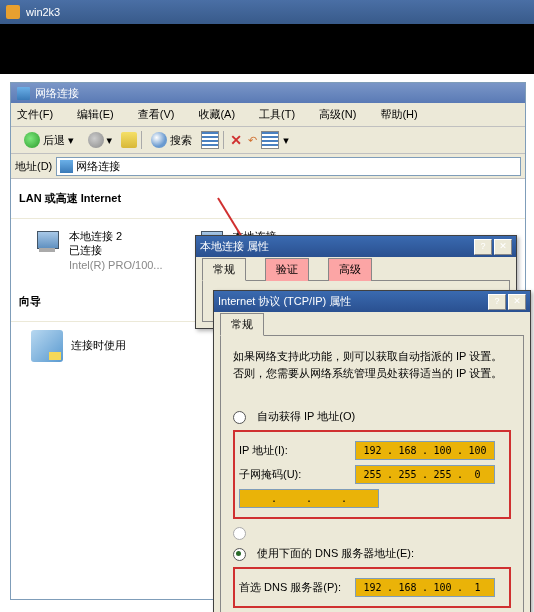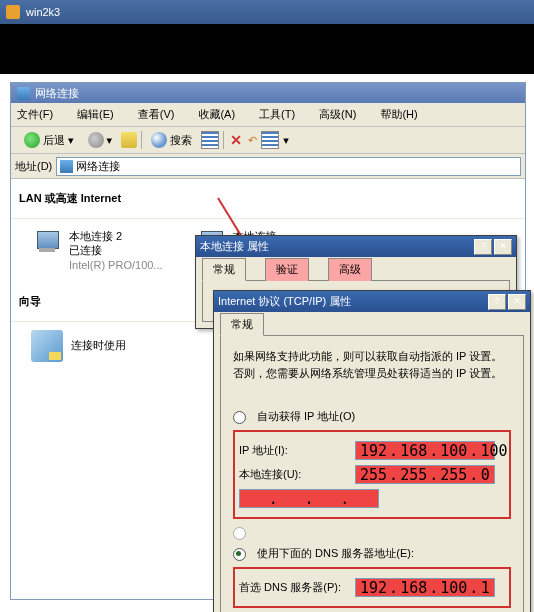--- a/index.html
+++ b/index.html
@@ -46,21 +46,21 @@
 .tab.active{background:#ece9d8;border-bottom:1px solid #ece9d8;z-index:2}
 .tab-body{margin:0 6px 6px;border:1px solid #888;padding:10px;background:#ece9d8;min-height:20px}
 .desc{margin:4px 0 28px;line-height:1.5}
 .radio-row{display:flex;align-items:flex-end;gap:11px;margin:6px 0}
 .radio{width:11px;height:11px;border:1px solid #555;border-radius:50%;display:inline-block;position:relative;background:#fff}
 .radio.sel:after{content:"";position:absolute;width:5px;height:5px;background:#2a6a2a;border-radius:50%;top:2px;left:2px}
 .radio.dis{border-color:#aaa}
 .field-grp{border:2px solid #d03030;padding:4px;margin:2px 0 8px}
 .field-row{display:flex;align-items:center;margin:5px 0;gap:6px}
 .field-row label{width:110px}
-.ip-input{background:#ef4444;border:1px solid #7f9db9;width:130px;height:17px;display:flex;align-items:center;padding:0 4px;font-family:monospace;font-size:15px}
+.ip-input{background:#eab308;border:1px solid #7f9db9;width:130px;height:17px;display:flex;align-items:center;padding:0 4px;font-family:monospace;font-size:10px}
 .ip-input span{flex:1;text-align:center}
 .ip-input .dot{flex:0;padding:0 2px}
 .gray{color:#888}
 .arrow-line{position:absolute;pointer-events:none}
 </style>
 </head>
 <body>
 
 <div class="vm-title">
   <span class="vm-icon"></span>
@@ -198,21 +198,21 @@
             <span>192</span>
             <span class="dot">.</span>
             <span>168</span>
             <span class="dot">.</span>
             <span>100</span>
             <span class="dot">.</span>
             <span>100</span>
           </div>
       </div>
       <div class="field-row">
-        <label>本地连接(U):</label>
+        <label>子网掩码(U):</label>
         <div class="ip-input">
             <span>255</span>
             <span class="dot">.</span>
             <span>255</span>
             <span class="dot">.</span>
             <span>255</span>
             <span class="dot">.</span>
             <span>0</span>
           </div>
       </div>

